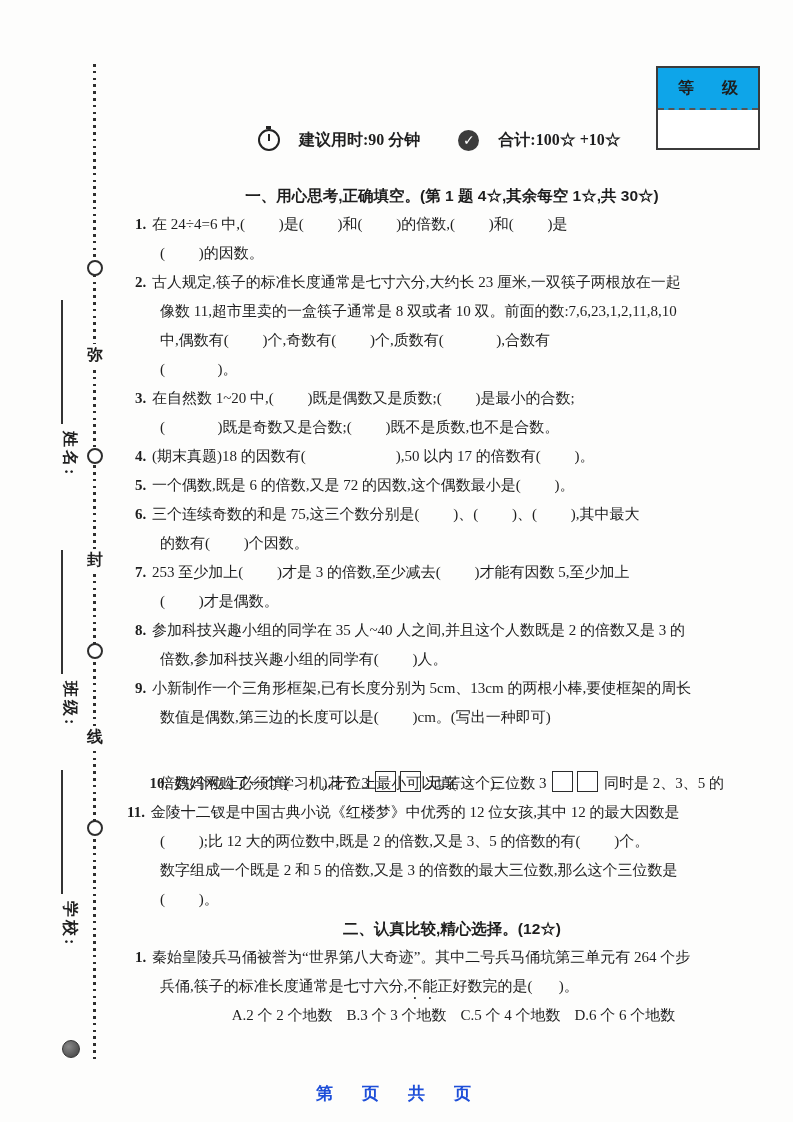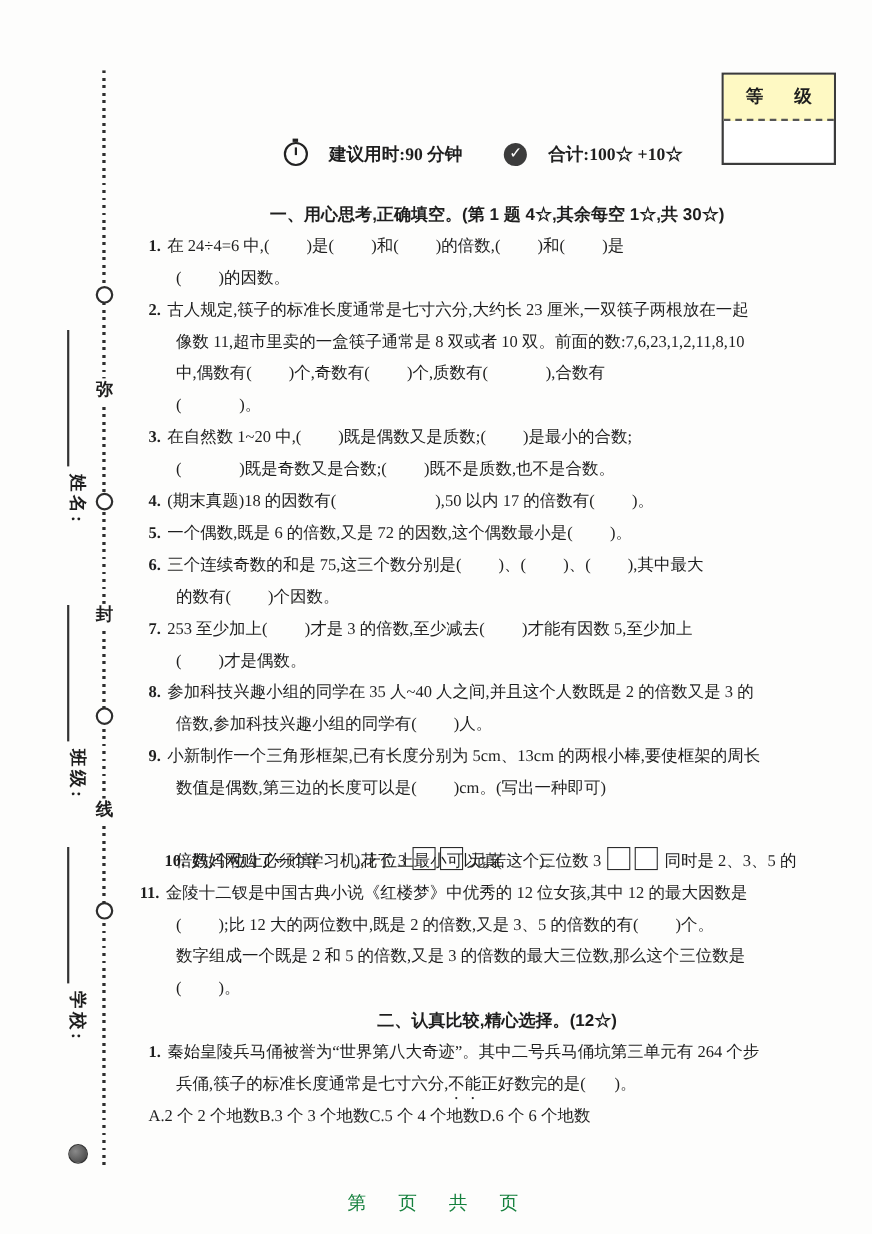--- a/index.html
+++ b/index.html
@@ -53,21 +53,21 @@
   .check {
     width:21px; height:21px; border-radius:50%; background:#3c3c3c; color:#fff;
     display:inline-flex; align-items:center; justify-content:center;
     font-size:14px; font-weight:bold; flex:0 0 auto; font-family:"DejaVu Sans",sans-serif;
   }
   .grade-box {
     position:absolute; left:656px; top:66px; width:100px; height:80px;
     border:2px solid #3b3b3b; background:#fff;
   }
   .grade-head {
-    height:40px; background:#fef9c3; border-bottom:2px dashed #555;
+    height:40px; background:#0ea5e9; border-bottom:2px dashed #555;
     display:flex; align-items:center; justify-content:center;
     font-size:16px; font-weight:bold; letter-spacing:12px; padding-left:12px;
   }
 
   
   .content { position:absolute; left:118px; top:181px; width:668px; font-size:15px; }
   .ln { height:29px; line-height:29px; white-space:pre; }
   .sec-header { font-family:"Liberation Sans",sans-serif; font-weight:bold; font-size:15.5px;text-align:center; }
   .first { padding-left:17px; }
   .first.two { padding-left:9px; }
@@ -75,25 +75,25 @@
   .qnum { font-weight:bold; padding-right:2px; }
   .wbox {
     display:inline-block; width:19px; height:19px; border:1.6px solid #2c2c2c;
     background:#fff; vertical-align:-4px; margin:0 2px;
   }
   .q10 { margin-top:8px; }
   .emph {
     -webkit-text-emphasis:filled dot #222; text-emphasis:filled dot #222;
     -webkit-text-emphasis-position:under left; text-emphasis-position:under left;margin-top:28px;
   }
-  .options { display:flex; justify-content:flex-start; padding-left:17px; padding-right:14px; }
+  .options { display:flex; justify-content:center; padding-left:17px; padding-right:14px;gap:14px; }
 
   .footer {
     position:absolute; left:0; right:0; top:1082px; text-align:center;
-    font-size:17px; font-weight:400; letter-spacing:6px; color:#15803d;
+    font-size:17px; font-weight:700; letter-spacing:6px; color:#1d4ed8;
   }
 </style>
 </head>
 <body>
 
 <div class="page">
 
   <div class="seal-line"></div>
   <div class="seal-circle" style="top:260px"></div>
   <div class="seal-circle" style="top:448px"></div>

